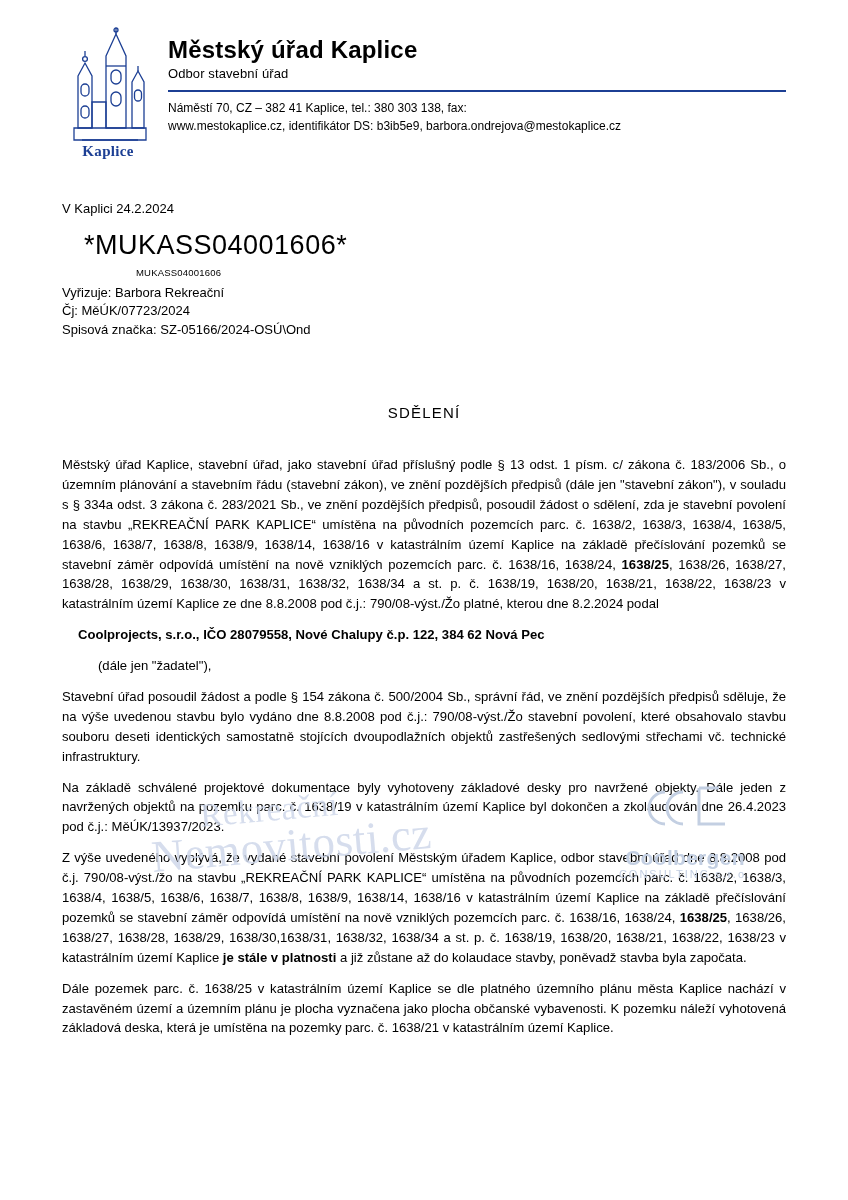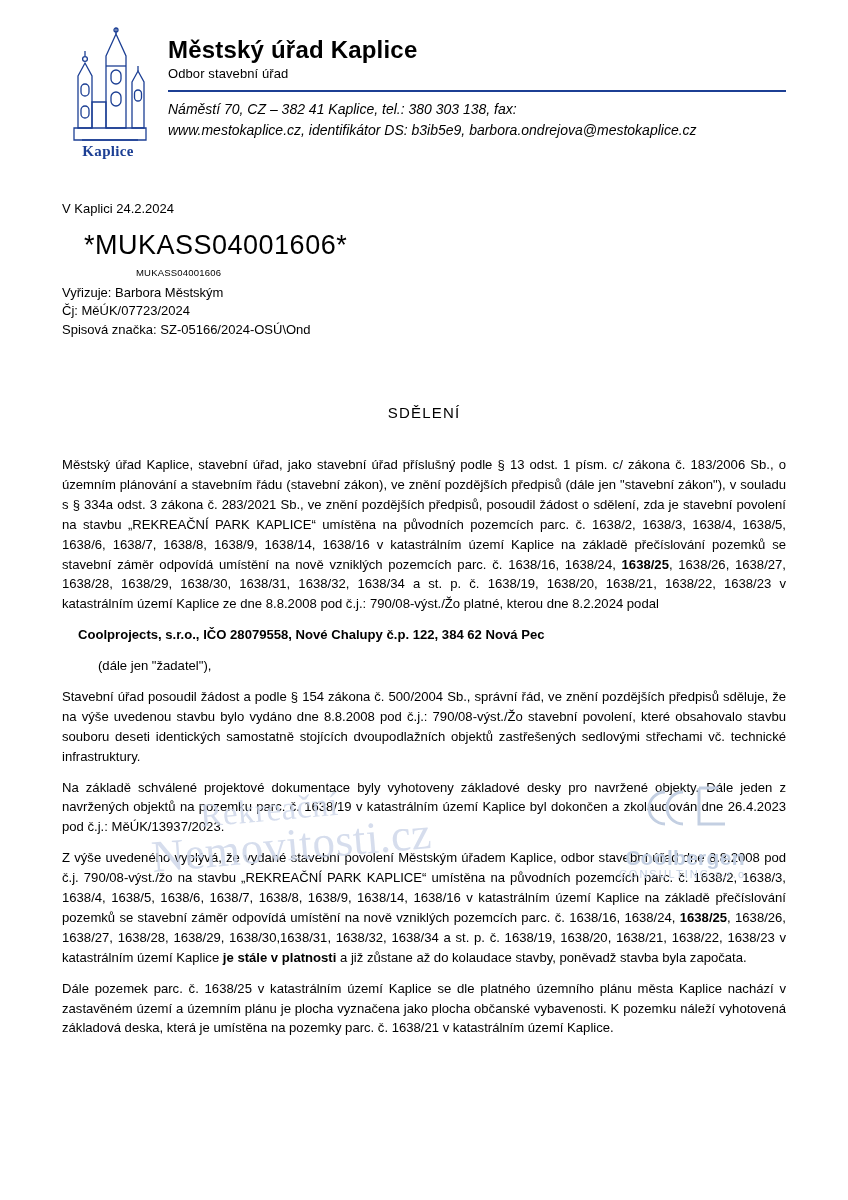--- a/index.html
+++ b/index.html
@@ -63,23 +63,22 @@
     font-size: 13px;
     margin-top: 2px;
     letter-spacing: .1px;
   }
   .rule {
     border: none;
     border-top: 2px solid #1c3f94;
     margin: 9px 0 7px 0;
   }
   .contact {
-    font-size: 14px;
+    font-size: 12px;
     line-height: 1.55;
-    font-style: italic;
   }
 
   
   .meta {
     margin-top: 34px;
     font-size: 13px;
     line-height: 1.5;
   }
   .barcode-num {
     font-size: 27px;
@@ -204,21 +203,21 @@
       <hr class="rule">
       <div class="contact">Náměstí 70, CZ – 382 41 Kaplice, tel.: 380 303 138, fax:</div>
       <div class="contact">www.mestokaplice.cz, identifikátor DS: b3ib5e9, barbora.ondrejova@mestokaplice.cz</div>
     </div>
   </div>
 
   <div class="meta">
     <div class="meta-line">V Kaplici 24.2.2024</div>
     <div class="barcode-num">*MUKASS04001606*</div>
     <div class="barcode-sub">MUKASS04001606</div>
-    <div class="meta-line">Vyřizuje: Barbora Městským</div>
+    <div class="meta-line">Vyřizuje: Barbora Rekreační</div>
     <div class="meta-line">Čj: MěÚK/07723/2024</div>
     <div class="meta-line">Spisová značka: SZ-05166/2024-OSÚ\Ond</div>
   </div>
 
   <div class="doc-title">SDĚLENÍ</div>
 
   <div class="body-text">
 
     <p><span>Městský úřad Kaplice, stavební úřad, jako stavební úřad příslušný podle § 13  odst. 1 písm. c/ zákona č. 183/2006 Sb., o územním plánování a stavebním řádu (stavební zákon), ve znění pozdějších předpisů (dále jen "stavební zákon"), v souladu s § 334a odst. 3 zákona č. 283/2021 Sb., ve znění pozdějších předpisů, posoudil žádost o sdělení, zda je stavební povolení na stavbu „REKREAČNÍ PARK KAPLICE“ umístěna na původních pozemcích parc. č. 1638/2, 1638/3, 1638/4, 1638/5, 1638/6, 1638/7, 1638/8, 1638/9, 1638/14, 1638/16 v katastrálním území Kaplice na základě přečíslování pozemků se stavební záměr odpovídá umístění na nově vzniklých pozemcích parc. č. 1638/16, 1638/24, </span><b class="inline">1638/25</b><span>, 1638/26, 1638/27, 1638/28, 1638/29, 1638/30, 1638/31, 1638/32, 1638/34 a st. p. č. 1638/19, 1638/20, 1638/21, 1638/22, 1638/23 v katastrálním území Kaplice ze dne 8.8.2008 pod č.j.: 790/08-výst./Žo platné, kterou dne 8.2.2024 podal</span></p>
 

